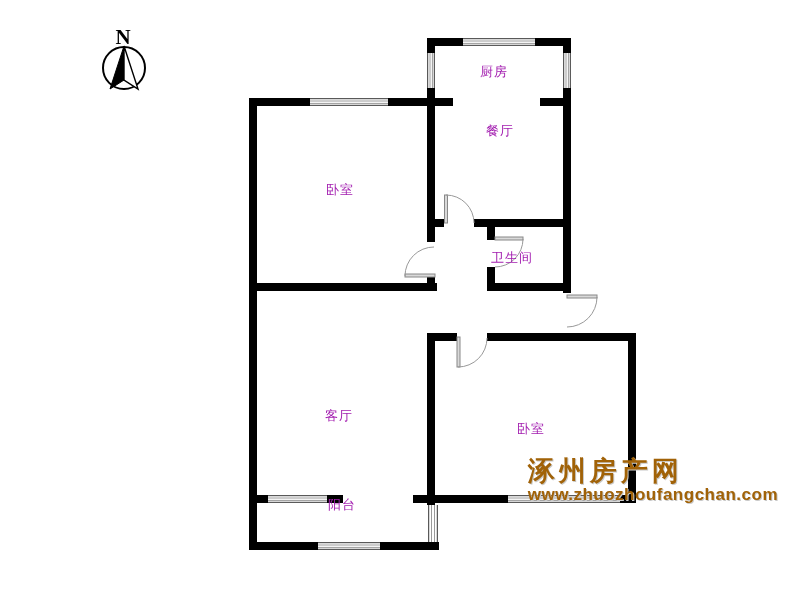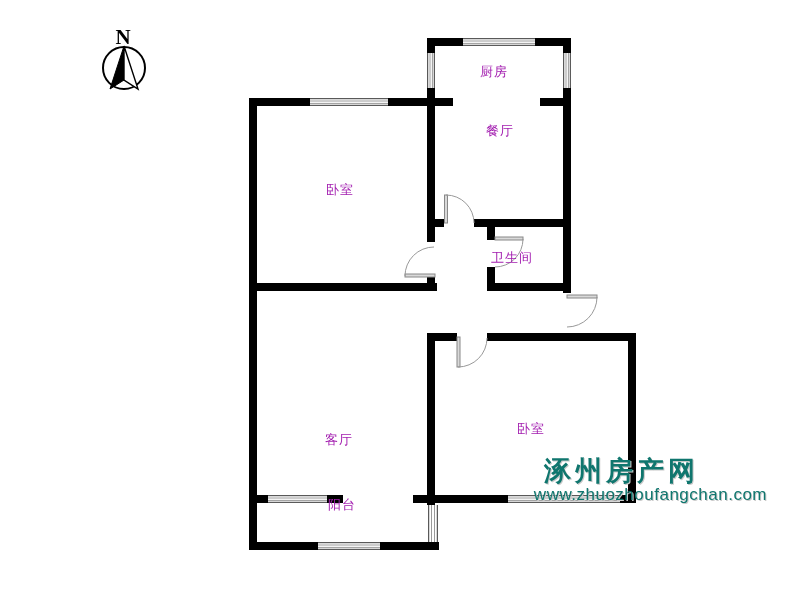--- a/index.html
+++ b/index.html
@@ -3,24 +3,24 @@
 <meta charset="utf-8">
 <style>
   html,body{margin:0;padding:0;background:#fff;}
   .stage{position:relative;width:800px;height:600px;background:#fff;overflow:hidden;
          font-family:"Liberation Sans","DejaVu Sans",sans-serif;}
   .plan-svg{position:absolute;left:0;top:0;}
   .room-label{position:absolute;transform:translate(-50%,-50%);font-size:13px;line-height:1;
               color:#a21caf;white-space:nowrap;letter-spacing:1px;}
   .compass-n{position:absolute;left:123px;top:37px;transform:translate(-50%,-50%);
              font-family:"Liberation Serif","DejaVu Serif",serif;font-size:21px;font-weight:bold;color:#000;}
-  .watermark{position:absolute;top:457px;right:33px;text-align:center;color:#0f766e;
+  .watermark{position:absolute;top:457px;right:22px;text-align:left;color:#a16207;
              text-shadow:1px 1px 0 #c9c9c9;}
   .wm-name{font-size:27px;font-weight:bold;letter-spacing:4px;padding-right:58px;line-height:1.05;}
-  .wm-url{font-size:17px;font-weight:normal;letter-spacing:0.5px;line-height:1.0;margin-top:1px;}
+  .wm-url{font-size:17px;font-weight:bold;letter-spacing:0.5px;line-height:1.0;margin-top:1px;}
 </style>
 </head>
 <body>
 
 <div class="stage">
 
   <svg class="plan-svg" width="800" height="600" viewBox="0 0 800 600">
 
     <g fill="#000">
       <rect x="249" y="98" width="8" height="452"></rect>
@@ -135,21 +135,21 @@
       <polygon points="124,46 138,89 124,80" fill="#fff" stroke="#000" stroke-width="1.4"></polygon>
     </g>
   </svg>
 
   <div class="compass-n">N</div>
 
   <div class="room-label" style="left:494px;top:71px">厨房</div>
   <div class="room-label" style="left:500px;top:130px">餐厅</div>
   <div class="room-label" style="left:340px;top:189px">卧室</div>
   <div class="room-label" style="left:512px;top:257px">卫生间</div>
-  <div class="room-label" style="left:339px;top:439px">客厅</div>
+  <div class="room-label" style="left:339px;top:415px">客厅</div>
   <div class="room-label" style="left:531px;top:428px">卧室</div>
   <div class="room-label" style="left:342px;top:504px">阳台</div>
 
   <div class="watermark">
     <div class="wm-name">涿州房产网</div>
     <div class="wm-url">www.zhuozhoufangchan.com</div>
   </div>
 
 </div>
 

